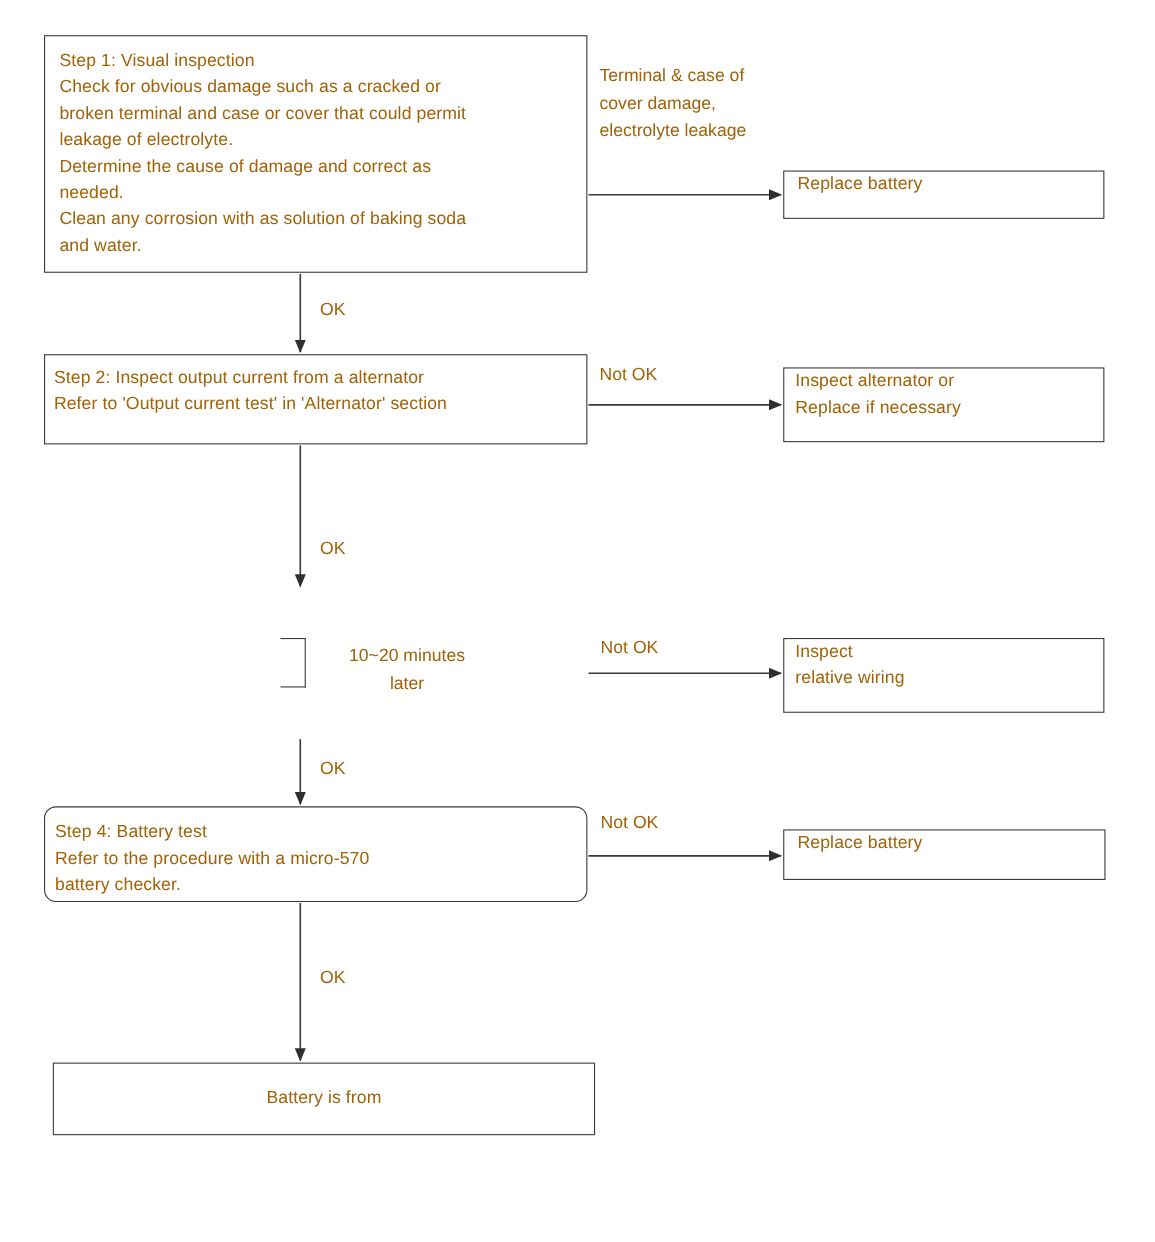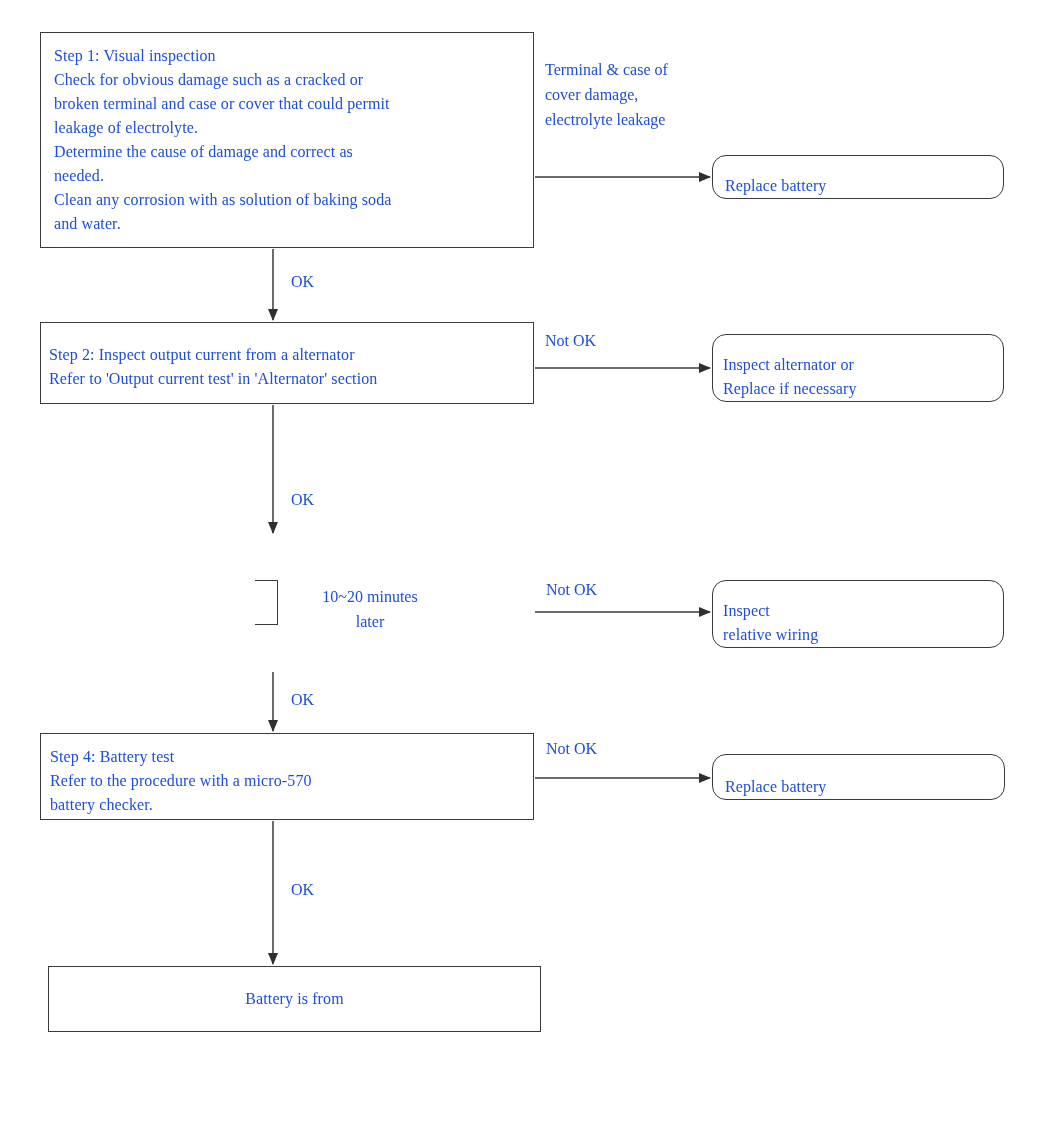--- a/index.html
+++ b/index.html
@@ -5,22 +5,22 @@
   html, body {
     margin: 0;
     padding: 0;
     background: #ffffff;
   }
   .canvas {
     position: relative;
     width: 1050px;
     height: 1129px;
     background: #ffffff;
-    font-family: Liberation Serif, serif;
-    color: #1d4ed8;
+    font-family: Liberation Sans, sans-serif;
+    color: #a16207;
     overflow: hidden;
   }
   .connectors {
     position: absolute;
     left: 0;
     top: 0;
     width: 1050px;
     height: 1129px;
     pointer-events: none;
   }
@@ -37,28 +37,27 @@
     letter-spacing: 0.1px;
   }
   .flow-label {
     position: absolute;
     font-size: 16px;
     line-height: 20px;
     white-space: pre;
   }
   .vcenter {
     display: flex;
-    align-items: flex-end;
-    border-radius: 14px;
+    align-items: flex-start;
   }
   
   #box-step1 { left: 40px; top: 32px;  width: 494px; height: 216px; padding: 11px 12px 0 13px; }
-  #box-step2 { left: 40px; top: 322px; width: 494px; height: 82px;  padding: 20px 10px 0 8px; }
+  #box-step2 { left: 40px; top: 322px; width: 494px; height: 82px;  padding: 9px 10px 0 8px; }
   #box-step3 { left: 40px; top: 535px; width: 494px; height: 137px; padding: 9px 10px 0 10px; }
-  #box-step4 { left: 40px; top: 733px; width: 494px; height: 87px;  padding: 11px 10px 0 9px; }
+  #box-step4 { left: 40px; top: 733px; width: 494px; height: 87px;  padding: 11px 10px 0 9px; border-radius: 11px; }
   #box-good  { left: 48px; top: 966px; width: 493px; height: 66px;
                display: flex; align-items: center; justify-content: center; }
   
   #box-replace-top    { left: 712px; top: 155px; width: 292px; height: 44px; padding-left: 12px; }
   #box-alternator     { left: 712px; top: 334px; width: 292px; height: 68px; padding-left: 10px; }
   #box-wiring         { left: 712px; top: 580px; width: 292px; height: 68px; padding-left: 10px; }
   #box-replace-bottom { left: 712px; top: 754px; width: 293px; height: 46px; padding-left: 12px; }
   
   #label-terminal { left: 545px; top: 57px;  line-height: 25px; }
   #label-ok-1     { left: 291px; top: 272px; }

